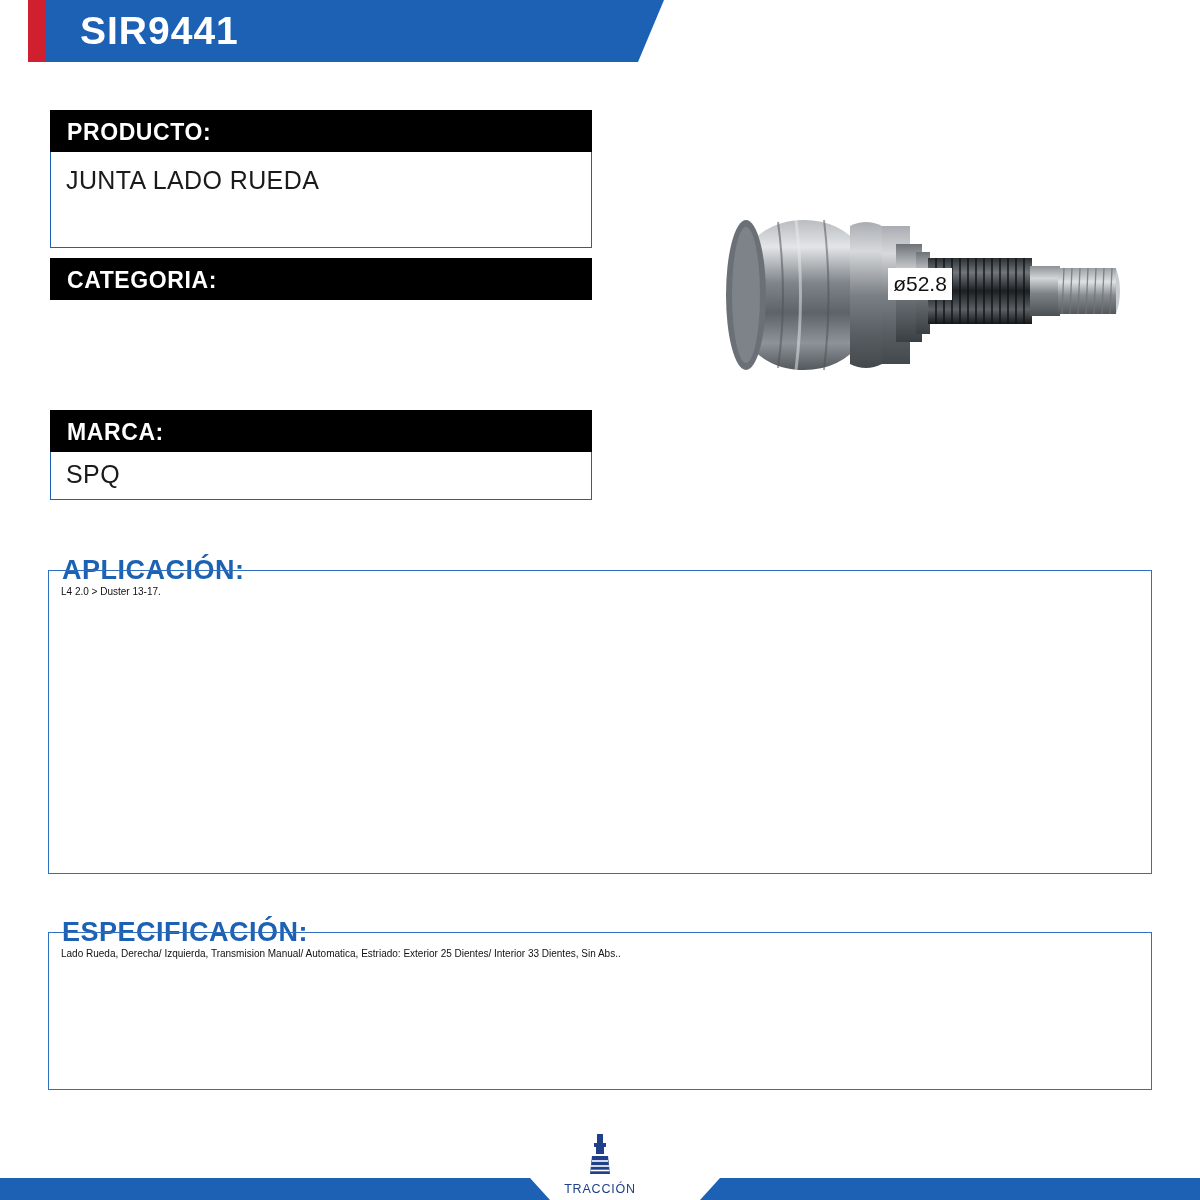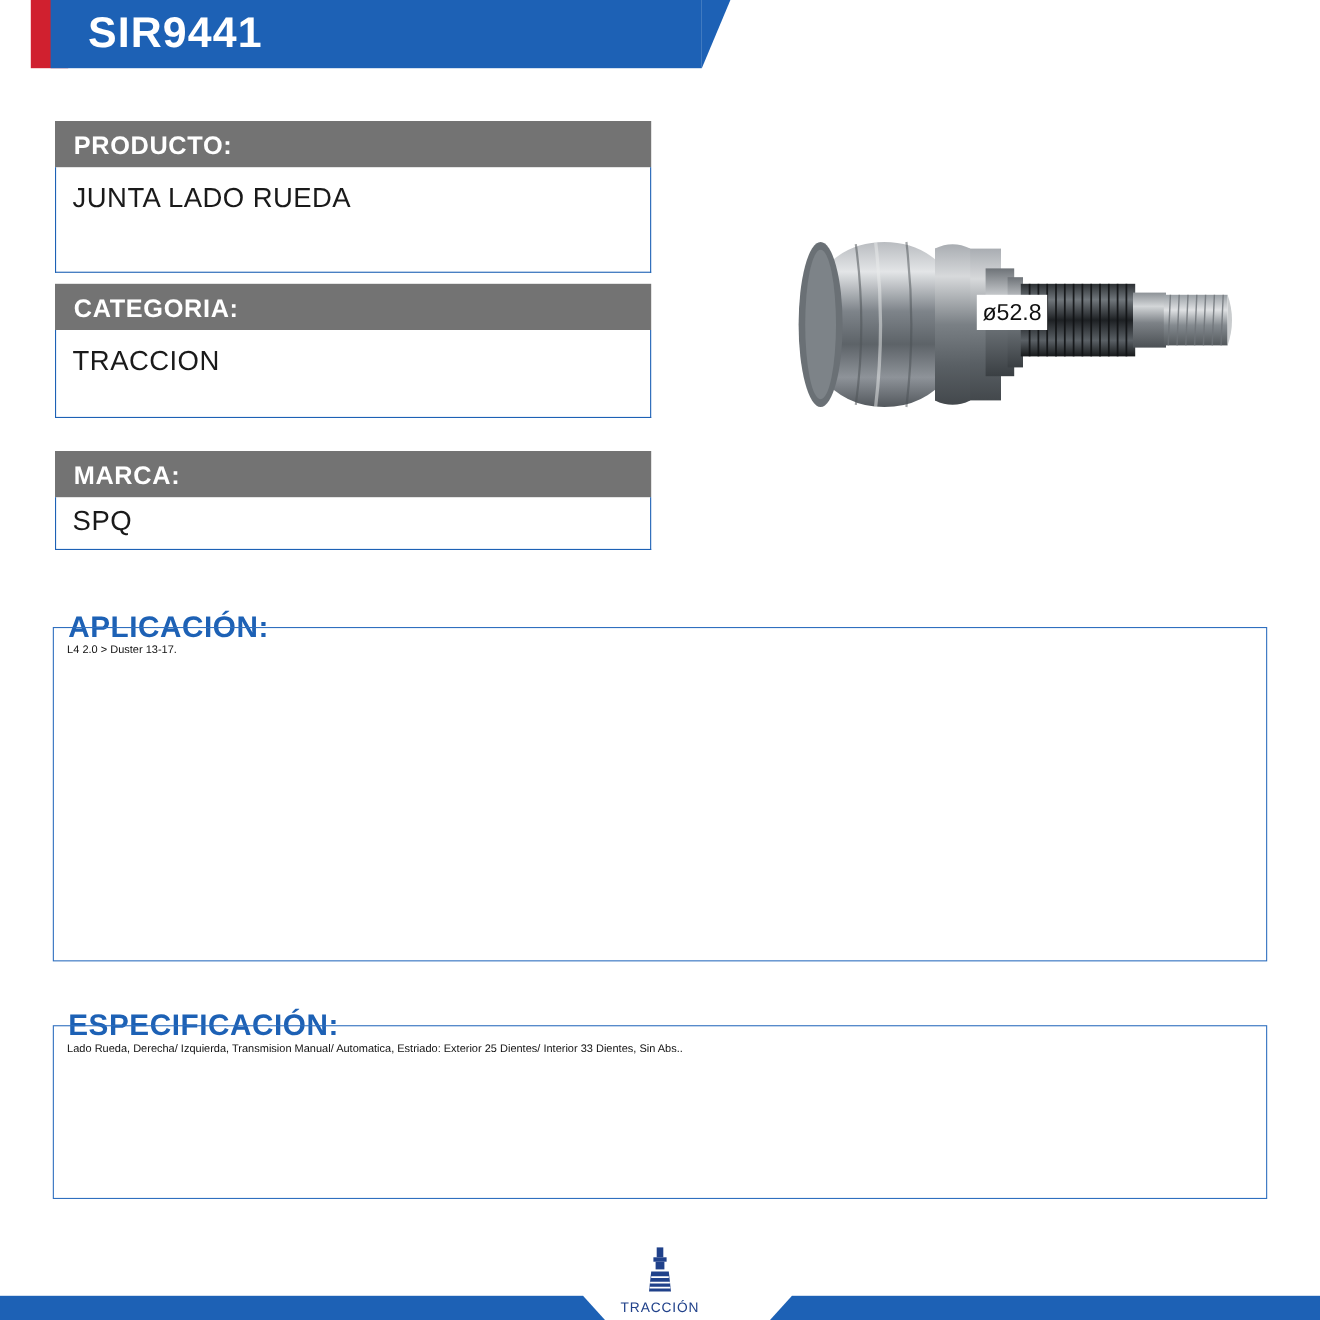--- a/index.html
+++ b/index.html
@@ -58,21 +58,21 @@
     z-index: 3;
   }
 
   
   .field {
     position: absolute;
     left: 50px;
     width: 542px;
   }
   .field-label {
-    background: #737373;
+    background: #000000;
     color: #ffffff;
     font-size: 23px;
     font-weight: bold;
     letter-spacing: 0.6px;
     padding: 9px 0 9px 17px;
     box-sizing: border-box;
     height: 42px;
   }
   .field-value-box {
     border: 1px solid #1d61b5;
@@ -194,21 +194,20 @@
   <div class="header-code">SIR9441</div>
 </div>
 
 <div class="field" id="field-producto">
   <div class="field-label">PRODUCTO:</div>
   <div class="field-value-box">JUNTA LADO RUEDA</div>
 </div>
 
 <div class="field" id="field-categoria">
   <div class="field-label">CATEGORIA:</div>
-  <div class="field-value-box">TRACCION</div>
 </div>
 
 <div class="field" id="field-marca">
   <div class="field-label">MARCA:</div>
   <div class="field-value-box">SPQ</div>
 </div>
 
 <div class="product-image">
   <svg width="420" height="250" viewBox="0 0 420 250">
     <defs>

